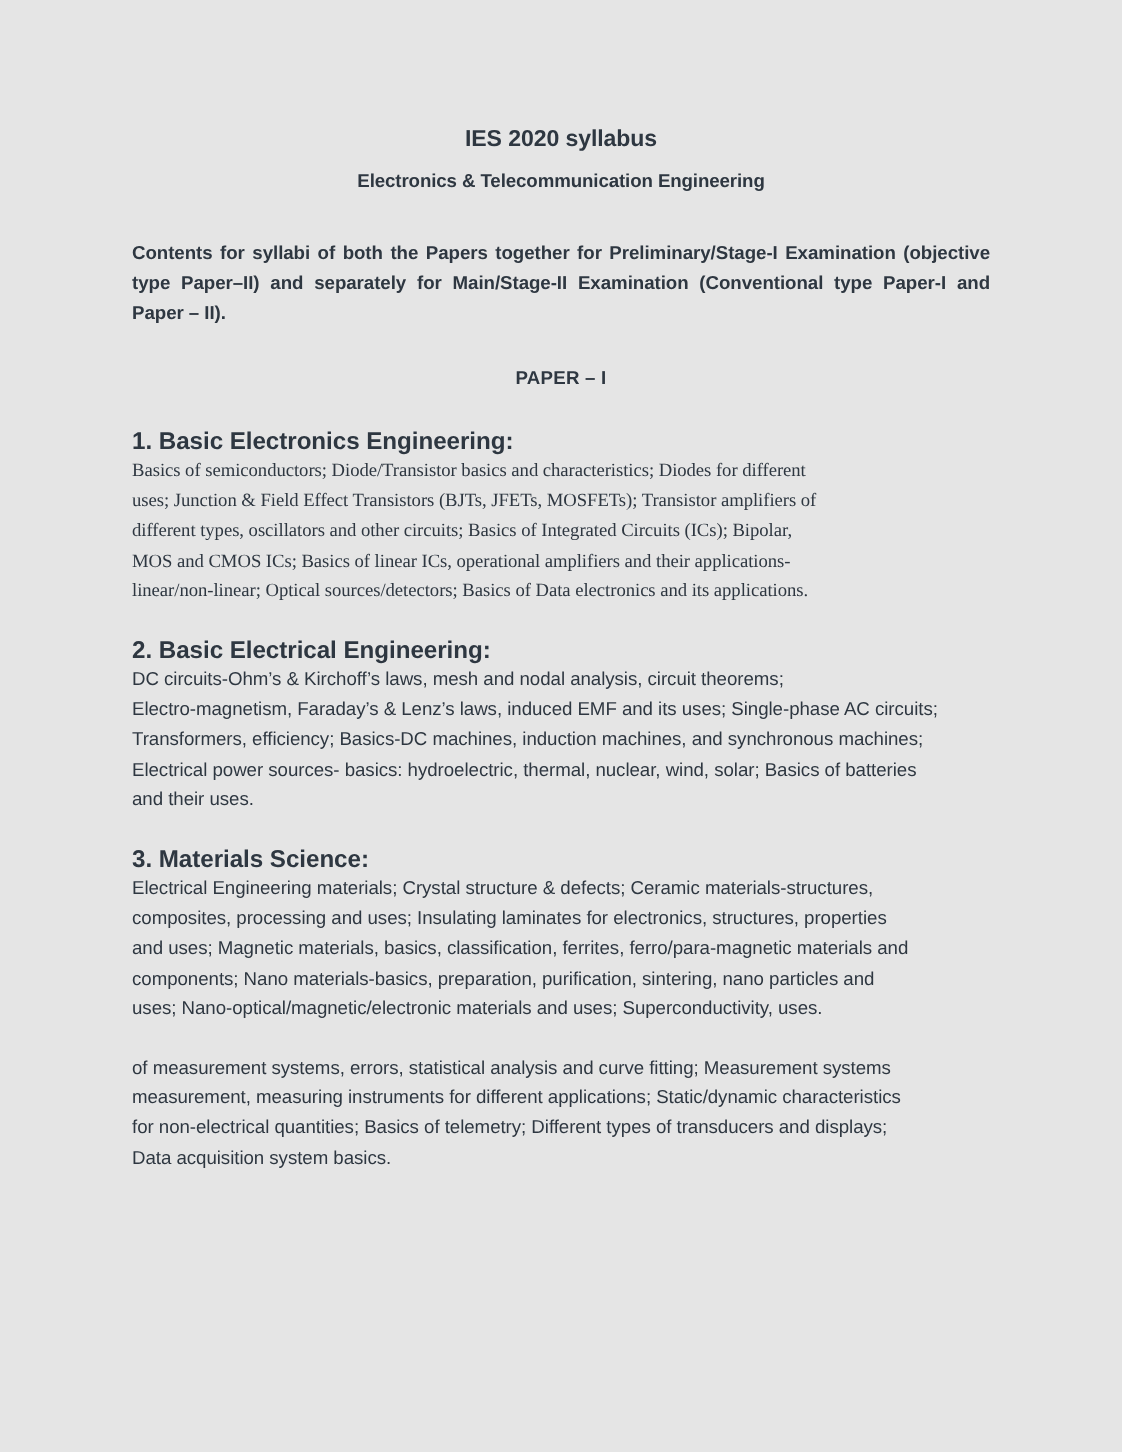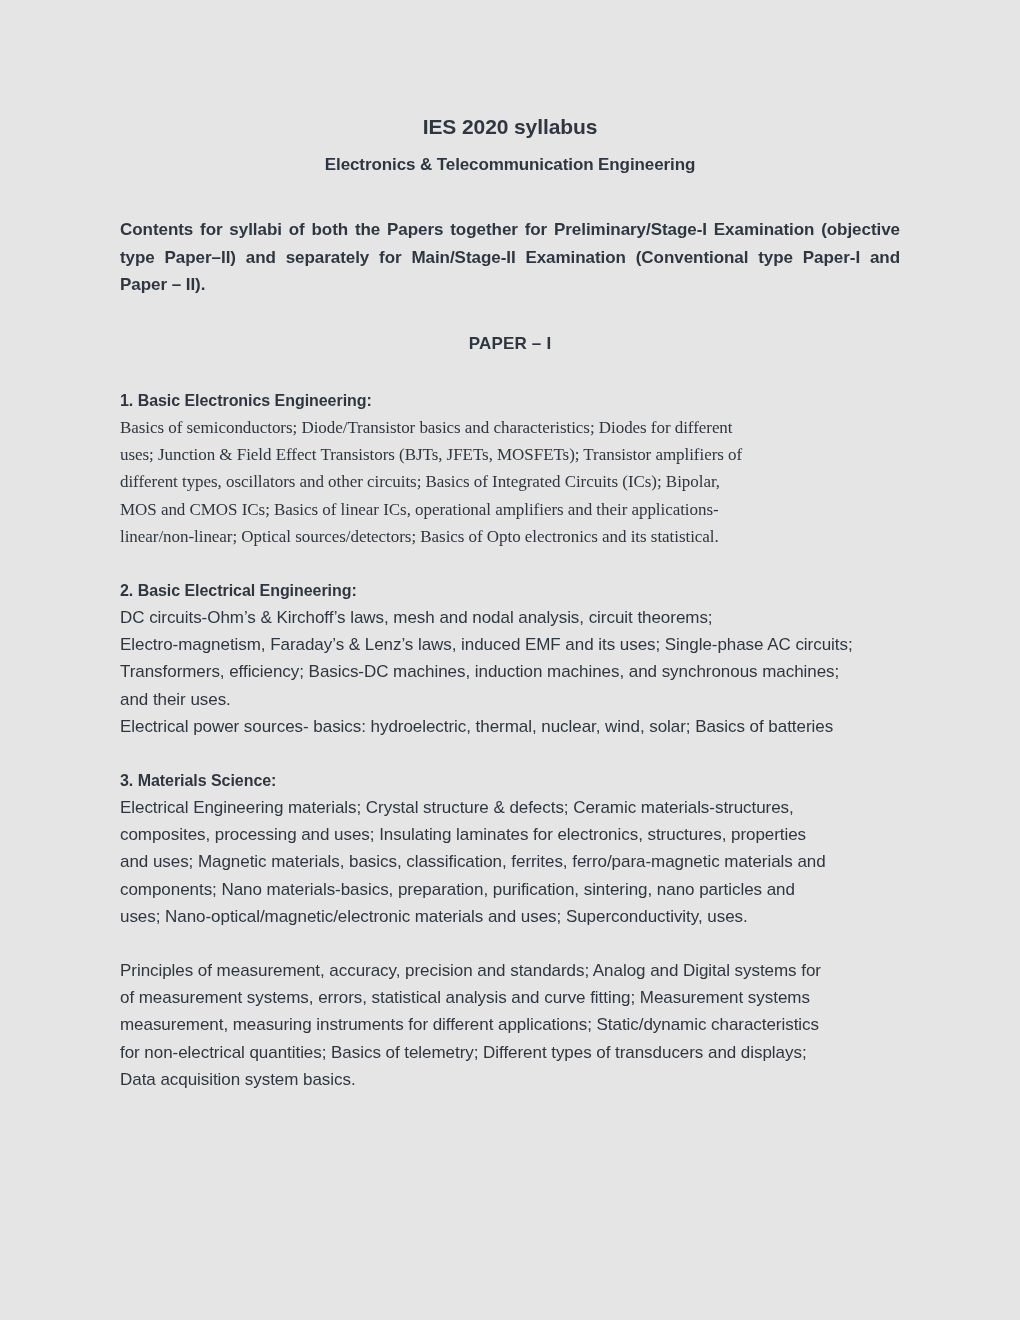--- a/index.html
+++ b/index.html
@@ -68,21 +68,21 @@
     text-align: center;
     line-height: 26px;
     letter-spacing: 0.2px;
   }
 
   
   .section {
     margin-top: 26px;
   }
   .section-title {
-    font-size: 16px;
+    font-size: 22px;
     font-weight: bold;
     line-height: 27px;
     margin: 0;
     letter-spacing: -0.05px;
   }
   .section-body {
     font-size: 17px;
     font-weight: normal;
     line-height: 27.4px;
     margin: 0;
@@ -125,49 +125,48 @@
 
     <div class="paper-heading">PAPER – I</div>
 
     <div class="section" id="section-1">
       <div class="section-title">1. Basic Electronics Engineering:</div>
       <div class="section-body justified">
         <span class="line">Basics of  semiconductors; Diode/Transistor basics and characteristics; Diodes  for different</span>
         <span class="line">uses;  Junction &amp; Field Effect  Transistors  (BJTs,  JFETs,  MOSFETs);  Transistor  amplifiers  of</span>
         <span class="line">different  types,  oscillators  and  other  circuits;  Basics  of  Integrated Circuits  (ICs); Bipolar,</span>
         <span class="line nostretch">MOS and CMOS ICs; Basics of linear ICs, operational amplifiers and  their applications-</span>
-        <span class="line nostretch">linear/non-linear; Optical sources/detectors; Basics of Opto electronics and its statistical.</span>
+        <span class="line nostretch">linear/non-linear; Optical sources/detectors; Basics of Data electronics and its applications.</span>
       </div>
     </div>
 
     <div class="section">
       <div class="section-title">2. Basic Electrical Engineering:</div>
       <div class="section-body left">
         <span class="line">DC circuits-Ohm’s &amp; Kirchoff’s laws, mesh and nodal analysis, circuit theorems;</span>
         <span class="line">Electro-magnetism, Faraday’s &amp; Lenz’s laws,  induced EMF and its uses; Single-phase AC circuits;</span>
         <span class="line">Transformers, efficiency; Basics-DC machines, induction machines, and  synchronous machines;</span>
+        <span class="line">Electrical power sources- basics: hydroelectric, thermal, nuclear, wind, solar; Basics of batteries</span>
         <span class="line">and their uses.</span>
-        <span class="line">Electrical power sources- basics: hydroelectric, thermal, nuclear, wind, solar; Basics of batteries</span>
       </div>
     </div>
 
     <div class="section">
       <div class="section-title">3. Materials Science:</div>
       <div class="section-body left">
         <span class="line">Electrical  Engineering  materials;  Crystal  structure  &amp;  defects;  Ceramic  materials-structures,</span>
         <span class="line">composites,  processing  and  uses; Insulating laminates for electronics, structures, properties</span>
         <span class="line">and uses; Magnetic materials, basics, classification, ferrites,  ferro/para-magnetic materials and</span>
         <span class="line">components; Nano materials-basics, preparation, purification, sintering, nano particles  and</span>
         <span class="line">uses; Nano-optical/magnetic/electronic materials and uses; Superconductivity, uses.</span>
       </div>
     </div>
 
     <div class="section">
       <div class="section-body left">
-        <span class="line">Principles of measurement, accuracy, precision and standards; Analog and Digital systems  for</span>
         <span class="line">of measurement systems, errors, statistical analysis  and curve fitting; Measurement systems</span>
         <span class="line">measurement, measuring  instruments for different applications; Static/dynamic characteristics</span>
         <span class="line">for non-electrical quantities; Basics of telemetry; Different types of transducers  and displays;</span>
         <span class="line">Data acquisition system basics.</span>
       </div>
     </div>
 
   </div>
 </div>
 

